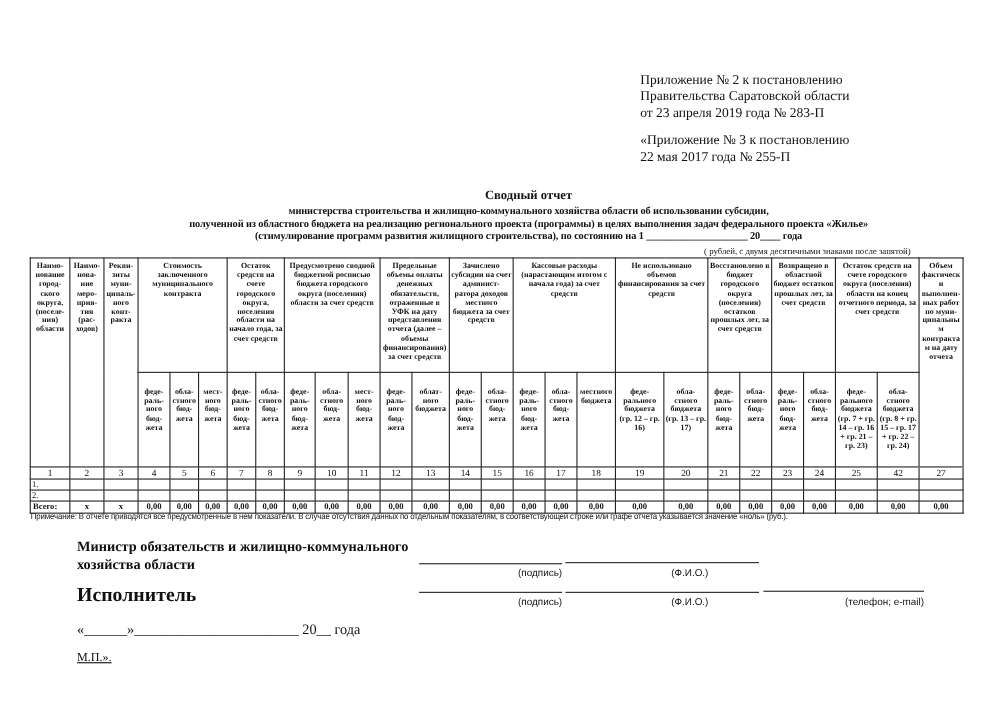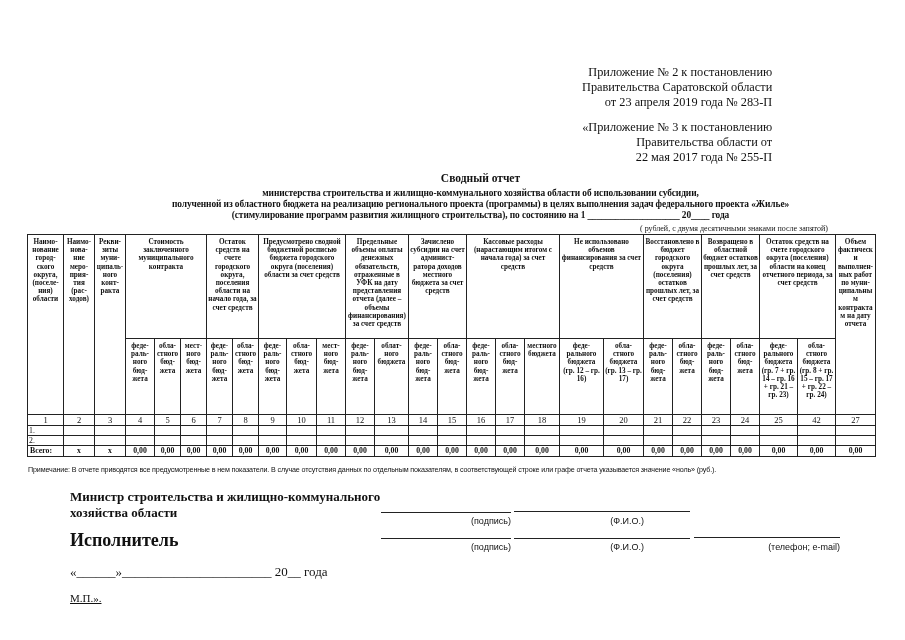--- a/index.html
+++ b/index.html
@@ -1,29 +1,29 @@
 <!DOCTYPE html>
 <html><head>
 <meta charset="utf-8">
 <style>
   html, body { margin:0; padding:0; background:#fff; }
   body { width:905px; height:640px; position:relative; overflow:hidden; font-family:"Liberation Serif", serif; color:#111; }
   .abs { position:absolute; }
   .appendix { left:582px; top:65px; font-size:12.3px; line-height:15px; }
-  .appendix div { white-space:nowrap;text-align:right; }
+  .appendix div { white-space:nowrap; }
   .appendix .gap { height:10px; }
   .title-block { left:0; width:905px; top:171px; text-align:center; font-weight:bold;padding-left:28px; }
   .title-block .t1 { font-size:11.5px; line-height:14px; }
   .title-block .t2 { font-size:9.6px; line-height:11px; letter-spacing:-0.1px; transform:scaleX(0.98); }
   .title-block .t2.long { font-size:9.6px; }
   .units { left:640px; top:224px; font-size:8px; white-space:nowrap; }
   table.rep { position:absolute; left:27px; top:234px; border-collapse:collapse; table-layout:fixed; font-size:7.2px; line-height:8.2px; }
   table.rep td { border:1px solid #222; text-align:center; vertical-align:top; padding:1px 1px 0 1px; overflow:hidden; word-break:break-word; font-weight:bold; }
   table.rep tr.h1 td { height:100px; padding-top:3px; }
-  table.rep tr.h2 td { height:72px; padding-top:3px; }
+  table.rep tr.h2 td { height:72px; padding-top:13px; }
   table.rep tr.num td { height:10px; font-size:8.5px; line-height:10px; padding:0; vertical-align:middle; font-weight:normal; }
   table.rep tr.row td { height:9px; font-size:7.8px; line-height:9px; padding:0 1px; text-align:left; font-weight:normal; }
   table.rep tr.tot td { height:10px; font-size:7.8px; line-height:10px; padding:0; vertical-align:middle; font-weight:bold; }
   table.rep tr.tot td.lbl { text-align:left; padding-left:2px; }
   .note { left:28px; top:465px; font-family:"Liberation Sans", sans-serif; font-size:7.7px; white-space:nowrap; letter-spacing:-0.15px; transform:scaleX(0.93); transform-origin:left top; }
   .sig-title { left:70px; top:489px; font-size:13px; font-weight:bold; line-height:16px; }
   .sig-exec { left:70px; top:530px; font-size:18px; font-weight:bold; }
   .line { position:absolute; border-top:1px solid #222; height:0; }
   .cap { position:absolute; font-family:"Liberation Sans", sans-serif; font-size:9px; text-align:right; }
   .date-line { left:70px; top:564px; font-size:13px; white-space:nowrap; }
@@ -31,21 +31,20 @@
 </style>
 </head>
 <body>
 
 <div class="abs appendix">
   <div>Приложение № 2 к постановлению</div>
   <div>Правительства Саратовской области</div>
   <div>от 23 апреля 2019 года № 283-П</div>
   <div class="gap"></div>
   <div>«Приложение № 3 к постановлению</div>
-  <div>Правительства области от</div>
   <div>22 мая 2017 года № 255-П</div>
 </div>
 
 <div class="abs title-block">
   <div class="t1">Сводный отчет</div>
   <div class="t2" style="margin-top:2px">министерства строительства и жилищно-коммунального хозяйства области об использовании субсидии,</div>
   <div class="t2 long">полученной из областного бюджета на реализацию регионального проекта (программы) в целях выполнения задач федерального проекта «Жилье»</div>
   <div class="t2">(стимулирование программ развития жилищного строительства), по состоянию на 1 ____________________ 20____ года</div>
 </div>
 
@@ -238,21 +237,21 @@
         <td>0,00</td>
         <td>0,00</td>
         <td>0,00</td>
       </tr>
 </tbody>
   </table>
 
 <div class="abs note">Примечание: В отчете приводятся все предусмотренные в нем показатели. В случае отсутствия данных по отдельным показателям, в соответствующей строке или графе отчета указывается значение «ноль» (руб.).</div>
 
 <div class="abs sig-title">
-  <div>Министр строительства и жилищно-коммунального</div>
+  <div>Министр обязательств и жилищно-коммунального</div>
   <div>хозяйства области</div>
 </div>
 
 <div class="line" style="left:381px; top:512px; width:130px;"></div>
 <div class="cap" style="left:381px; top:516px; width:130px;">(подпись)</div>
 <div class="line" style="left:514px; top:511px; width:176px;"></div>
 <div class="cap" style="left:514px; top:516px; width:130px;">(Ф.И.О.)</div>
 
 <div class="abs sig-exec">Исполнитель</div>
 

